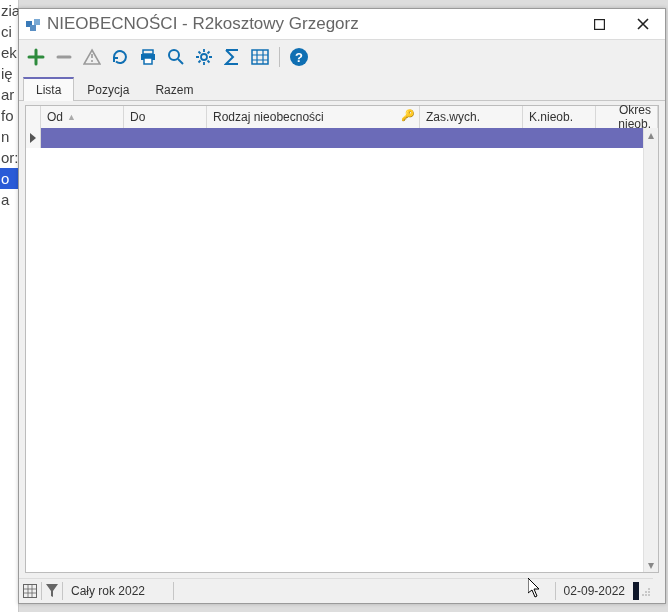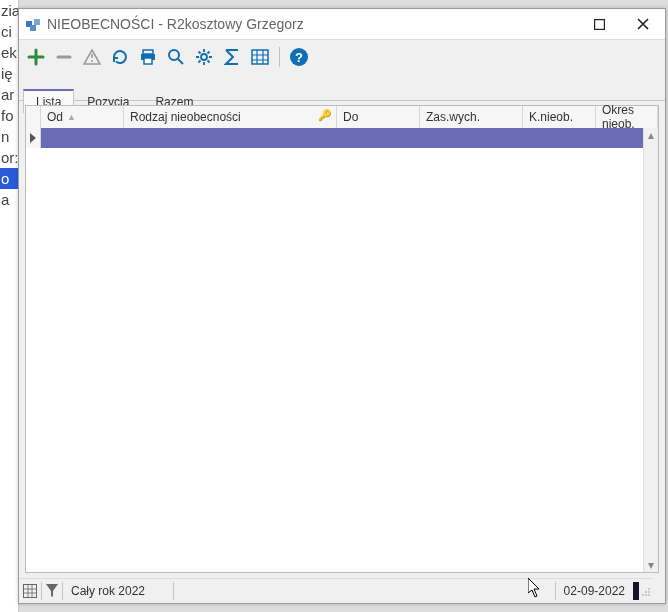--- a/index.html
+++ b/index.html
@@ -2,31 +2,31 @@
 <html><head>
 <meta charset="utf-8">
 <style>
   html,body{margin:0;padding:0;font-family:"Segoe UI",Tahoma,sans-serif;font-size:12px;color:#222;background:#ddd;width:668px;height:612px;overflow:hidden;}
   .sidecut{position:absolute;left:0;top:0;width:18px;height:612px;background:#fff;border-right:1px solid #c8c8c8;}
   .sidecut div{padding:2px 1px;color:#444;font-size:15px;white-space:nowrap;overflow:hidden;}
   .sidecut .hl{background:#2a5bd7;color:#fff;}
   .window{position:absolute;left:18px;top:8px;right:2px;bottom:8px;background:#f0f0f0;border:1px solid #9a9a9a;box-shadow:0 0 4px rgba(0,0,0,.2);}
   .titlebar{height:30px;background:#fff;border-bottom:1px solid #dcdcdc;display:flex;align-items:center;}
   .app-icon{width:16px;height:16px;margin:0 6px;}
-  .title{flex:1;color:#666;font-size:14px;}
+  .title{flex:1;color:#666;font-size:17px;}
   .win-btn{width:44px;height:30px;display:flex;align-items:center;justify-content:center;color:#222;cursor:pointer;}
   .toolbar{height:34px;display:flex;align-items:center;padding:0 4px;gap:2px;background:#f0f0f0;}
   .tbtn{width:26px;height:26px;display:flex;align-items:center;justify-content:center;color:#0f6fb3;border-radius:3px;cursor:pointer;}
   .tbtn.muted{color:#9a9a9a;}
   .sep{width:1px;height:20px;background:#c0c0c0;margin:0 4px;}
   .tabs{display:flex;align-items:flex-end;height:26px;padding:0 4px;background:#f0f0f0;border-bottom:1px solid #c6c6c6;}
-  .tab{padding:4px 12px;color:#333;cursor:pointer;border:1px solid transparent;border-bottom:none;position:relative;top:13px;}
+  .tab{padding:4px 12px;color:#333;cursor:pointer;border:1px solid transparent;border-bottom:none;position:relative;top:1px;}
   .tab.active{background:#fafafa;border-color:#c6c6c6;border-top:2px solid #6b6bb8;}
   .grid-area{position:absolute;top:96px;left:6px;right:6px;bottom:30px;background:#fff;border:1px solid #bcbcbc;}
-  .grid-head{display:flex;height:22px;background:#f6f6f6;border-bottom:1px solid #d0d0d0;}
+  .grid-head{display:flex;height:22px;background:#f6f6f6;border-bottom:1px solid #d0d0d0;text-align:right;}
   .gh{border-right:1px solid #d8d8d8;display:flex;align-items:center;padding:0 6px;color:#333;position:relative;cursor:pointer;user-select:none;}
   .gh .sort{color:#aaa;margin-left:4px;font-size:9px;}
   .gh .key{position:absolute;right:4px;top:3px;color:#b0b0b0;font-size:11px;}
   .selector-col{width:14px;border-right:1px solid #d8d8d8;background:#f6f6f6;}
   .grid-body{position:absolute;top:22px;left:0;right:14px;bottom:0;overflow:hidden;}
   .row{display:flex;height:20px;}
   .row .selector-col{display:flex;align-items:center;justify-content:center;color:#666;}
   .cell{border-right:1px solid transparent;background:#6b6bb8;height:20px;}
   .vscroll{position:absolute;top:22px;right:0;bottom:0;width:14px;background:#f0f0f0;border-left:1px solid #e0e0e0;}
   .vscroll .thumb-up{position:absolute;top:0;left:0;right:0;height:14px;display:flex;align-items:center;justify-content:center;color:#888;}
@@ -146,26 +146,26 @@
     <div class="tab">Razem</div>
   </div>
 
   <div class="grid-area">
     <div class="grid-head">
       <div class="selector-col"></div>
       <div class="gh" style="width:70px">
           <span>Od</span>
           <span class="sort">▲</span>
         </div>
+      <div class="gh" style="width:70px">
+          <span>Do</span>
+        </div>
       <div class="gh" style="width:200px">
           <span>Rodzaj nieobecności</span>
           <span class="key">🔑</span>
-        </div>
-      <div class="gh" style="width:70px">
-          <span>Do</span>
         </div>
       <div class="gh" style="width:90px">
           <span>Zas.wych.</span>
         </div>
       <div class="gh" style="width:60px">
           <span>K.nieob.</span>
         </div>
       <div class="gh" style="flex:1">
           <span>Okres nieob.</span>
         </div>

